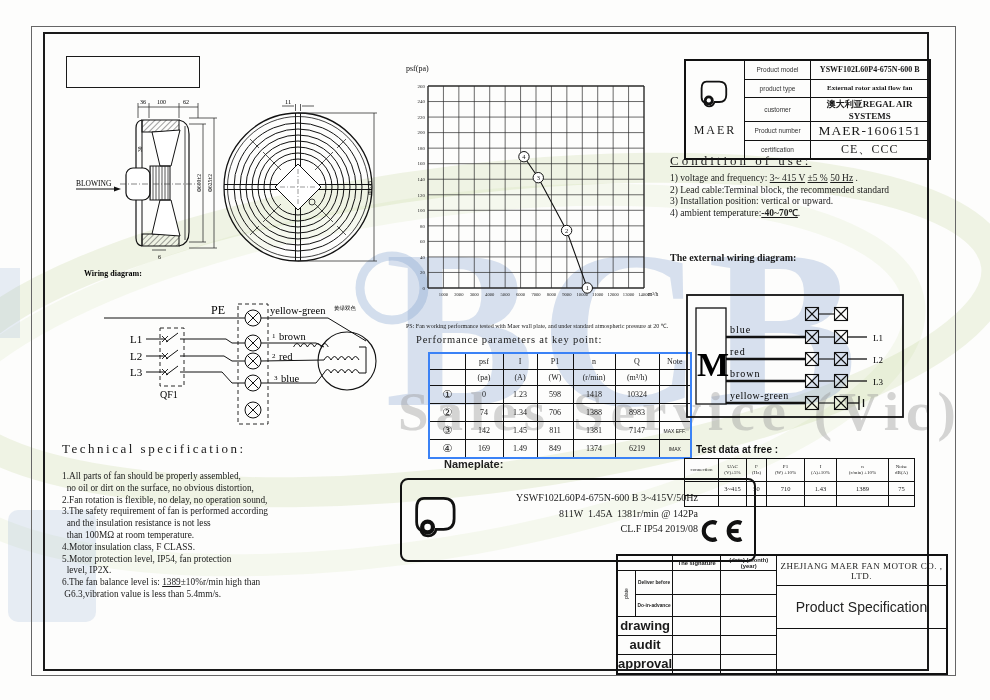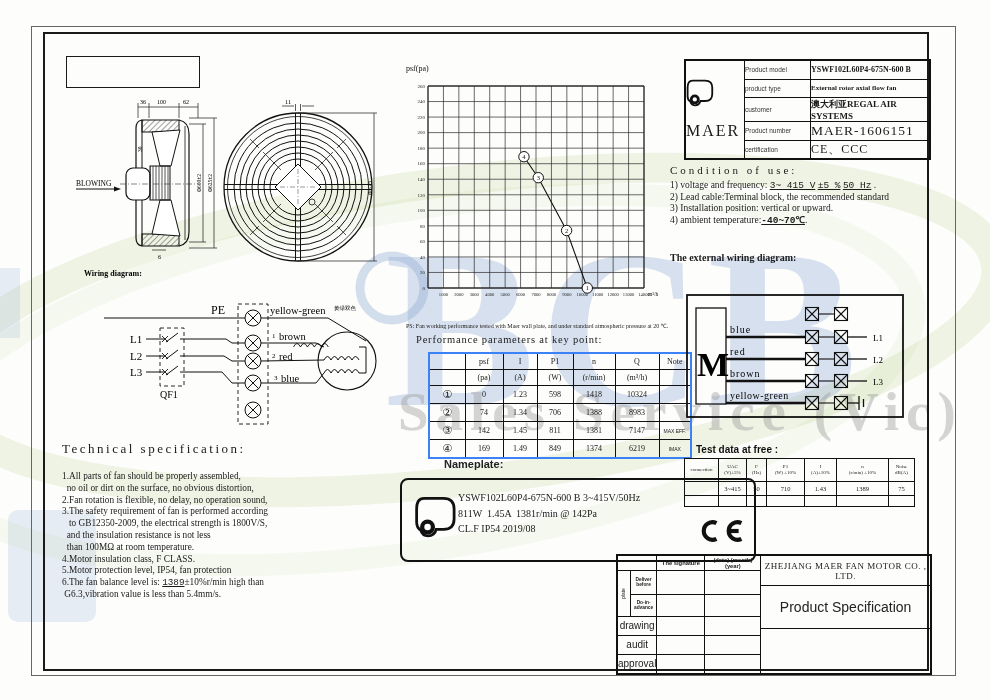--- a/index.html
+++ b/index.html
@@ -6,73 +6,73 @@
   body{width:990px;height:700px;font-family:"Liberation Serif",serif;color:#1a1a1a;}
   .sheet{position:relative;width:990px;height:700px;background:#fdfdfc;overflow:hidden;}
   .abs{position:absolute;}
   .wm{z-index:0;}
   .ct{z-index:1;}
   .frame-outer{left:31px;top:26px;width:923px;height:648px;border:1px solid #666;}
   .frame-inner{left:43px;top:32px;width:882px;height:635px;border:2px solid #1a1a1a;}
   .rev-box{left:66px;top:56px;width:132px;height:30px;border:1.5px solid #1a1a1a;}
   svg text{font-family:"Liberation Serif",serif;}
   .sans{font-family:"Liberation Sans",sans-serif;font-weight:bold;}
-  .ul{text-decoration:underline;font-family:Liberation Mono, monospace;}
+  .ul{text-decoration:underline;}
   
   .cond{left:670px;top:148px;width:272px;}
-  .cond h3{margin:16px 0 4px 0;font-size:11px;font-weight:normal;letter-spacing:3px;}
+  .cond h3{margin:5px 0 4px 0;font-size:13px;font-weight:normal;letter-spacing:3px;text-decoration:underline;}
   .cond .ln{font-size:9.5px;line-height:11.6px;white-space:pre;}
   .ext-label{left:670px;top:252px;font-size:10px;font-weight:bold;}
   
   .tech{left:62px;top:441px;width:335px;}
   .tech h3{margin:0 0 14px 0;font-size:13px;font-weight:normal;letter-spacing:2.5px;}
   .tech .ln{font-size:9.3px;line-height:11.8px;white-space:pre;}
   
   .ps-note{left:406px;top:322px;width:300px;font-size:6px;color:#222;}
   .perf-cap{left:416px;top:334px;font-size:10.5px;letter-spacing:0.8px;text-align:right;}
   table{border-collapse:collapse;}
   .perf{left:428px;top:352px;}
   .perf table{border:2px solid #3b82f6;padding-left:28px;}
   .perf td{border:1px solid #111;text-align:center;font-size:8px;padding:0;}
   .perf .hr td{height:15px;}
   .perf .dr td{height:17px;}
   .perf .circ{font-family:"DejaVu Sans",sans-serif;font-size:11px;}
   .perf .note-c{font-size:5px;font-family:"Liberation Sans",sans-serif;}
   
   .prod{left:684px;top:59px;}
   .prod table{border:2px solid #111;}
-  .prod td{border:1px solid #111;padding:0;}
+  .prod td{border:1px solid #111;text-align:center;padding:0;}
   .prod .pl{font-family:"Liberation Sans",sans-serif;font-size:6.5px;color:#333;}
   .prod .logo-cell{width:58px;}
-  .prod .logo-name{font-size:16px;letter-spacing:2px;margin-top:10px;}
+  .prod .logo-name{font-size:12px;letter-spacing:2px;margin-top:10px;}
   .v0{font-size:8px;font-weight:bold;}
   .v1{font-size:7px;font-weight:bold;}
   .v2{font-size:9px;font-weight:bold;}
   .v3{font-size:13.5px;letter-spacing:1px;}
   .v4{font-size:12px;letter-spacing:1px;}
   
   .np-label{left:416px;top:458px;font-size:11px;color:#222;padding-left:28px;}
   .np-box{left:400px;top:478px;width:352px;height:80px;border:2px solid #111;border-radius:8px;}
-  .np-lines{position:absolute;left:56px;top:10px;width:234px;text-align:left;}
+  .np-lines{position:absolute;left:62px;top:10px;width:234px;text-align:right;}
   .np-lines .l{font-size:10px;line-height:15.5px;white-space:pre;}
   
   .test-cap{left:696px;top:444px;font-size:10px;color:#111;}
   .test{left:684px;top:458px;}
   .test table{border:1.5px solid #111;}
   .test td{border:1px solid #111;text-align:center;padding:0;}
   .test .h td{height:22px;font-size:5px;line-height:6px;}
   .test .d td{height:13px;font-size:6.5px;}
   .test .e td{height:10px;}
   
   .sig{left:616px;top:554px;}
   .sig table{border:2px solid #111;table-layout:fixed;}
   .sig td{border:1px solid #111;padding:0;text-align:center;overflow:hidden;}
   .sig .hh{font-family:"Liberation Sans",sans-serif;font-size:5.8px;font-weight:bold;}
   .sig .tiny{font-family:"Liberation Sans",sans-serif;font-size:4.8px;font-weight:bold;}
-  .sig .rl{font-family:"Liberation Sans",sans-serif;font-size:10px;font-weight:normal;}
+  .sig .rl{font-family:"Liberation Sans",sans-serif;font-size:13px;font-weight:bold;}
   .sig .vert div{transform:rotate(-90deg);font-size:4.8px;font-family:"Liberation Sans",sans-serif;}
   .sig .big{vertical-align:top;}
   .company{height:29px;border-bottom:1px solid #111;font-size:9px;letter-spacing:0.5px;display:flex;align-items:center;justify-content:center;}
   .ptitle{height:42px;border-bottom:1px solid #111;font-family:"Liberation Sans",sans-serif;font-size:14px;color:#222;display:flex;align-items:center;justify-content:center;}
   .rest{height:44px;}
 </style>
 </head>
 <body>
 
 <div class="sheet">
@@ -402,25 +402,25 @@
       <polyline points="283,83 290,83 290,109 283,109"></polyline>
     </g>
   </svg>
 
   <div class="abs ct tech">
     <h3>Technical specification:</h3>
     <div class="ln">1.All parts of fan should be properly assembled,</div>
     <div class="ln">  no oil or dirt on the surface, no obvious distortion,</div>
     <div class="ln">2.Fan rotation is flexible, no delay, no operation sound,</div>
     <div class="ln">3.The safety requirement of fan is performed according</div>
-    <div class="ln">   to GB12350-2009, the electrical strength is 1800V/S,</div>
     <div class="ln">  and the insulation resistance is not less</div>
     <div class="ln">  than 100MΩ at room temperature.</div>
     <div class="ln">4.Motor insulation class, F CLASS.</div>
     <div class="ln">5.Motor protection level, IP54, fan protection</div>
+    <div class="ln">  level, IP2X.</div>
     <div class="ln"><span>6.The fan balance level is: </span><span class="ul">1389</span><span>±10%r/min high than</span></div>
     <div class="ln"> G6.3,vibration value is less than 5.4mm/s.</div>
   </div>
 
   <div class="abs ct np-label sans">Nameplate:</div>
   <div class="abs ct np-box">
     <svg class="abs" style="left:12px;top:16px;" width="46" height="44" viewBox="0 0 28 27">
       <path d="M6 1.5 h12 q6.5 0 6.5 6.5 v6 q0 6.5 -6.5 6.5 h-4.5 q-1 4 -5 4 q-3.5 0 -4.5 -3.5 q-2.5 -1.5 -2.5 -5 v-8 q0 -6.5 4.5 -6.5 z" fill="none" stroke="#111" stroke-width="1.7"></path>
       <circle cx="8.2" cy="19" r="4.6" fill="#111"></circle>
         <circle cx="8.2" cy="19" r="2" fill="#fff"></circle>

